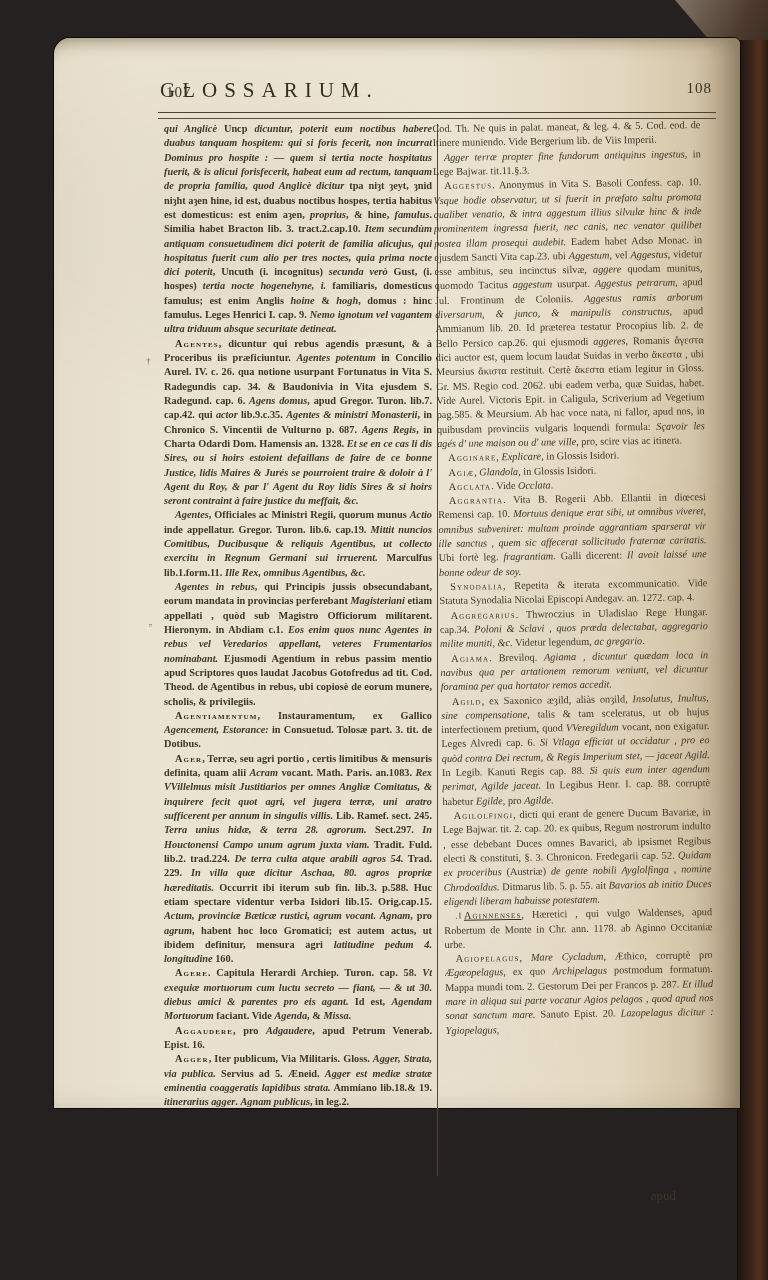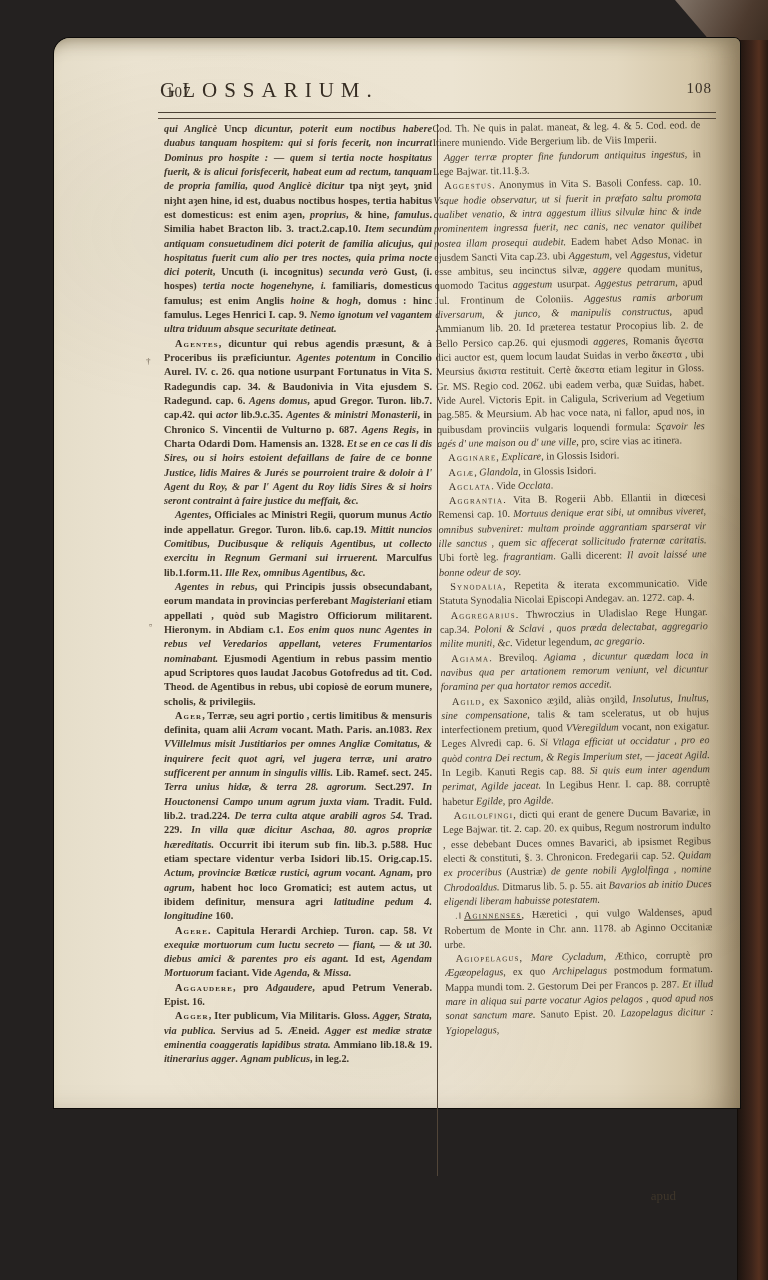--- a/index.html
+++ b/index.html
@@ -84,20 +84,21 @@
 
     <span class="margin-mark mm1">†</span>
     <span class="margin-mark mm2">▫</span>
 
     <div class="columns">
       <div class="col col-left">
           <p class="entry noindent"><em>qui Anglicè</em><span> Uncp </span><em>dicuntur, poterit eum noctibus habere duabus tanquam hospitem: qui si foris fecerit, non incurrat Dominus pro hospite : — quem si tertia nocte hospitatus fuerit, &amp; is alicui forisfecerit, habeat eum ad rectum, tanquam de propria familia, quod Anglicè dicitur</em><span> tpa niȝt ȝeyt, ȝnid niȝht aȝen hine, id est, duabus noctibus hospes, tertia habitus est domesticus: est enim aȝen, </span><em>proprius</em><span>, &amp; hine, </span><em>famulus</em><span>.  Similia habet Bracton lib. 3. tract.2.cap.10.  </span><em>Item secundùm antiquam consuetudinem dici poterit de familia alicujus, qui hospitatus fuerit cum alio per tres noctes, quia prima nocte dici poterit</em><span>, Uncuth (i. incognitus) </span><em>secunda verò</em><span> Gust, (i. hospes) </span><em>tertia nocte hogenehyne, i.</em><span> familiaris, domesticus famulus; est enim Anglis </span><em>hoine</em><span> &amp; </span><em>hogh</em><span>, domus : hinc famulus.  Leges Henrici I. cap. 9.  </span><em>Nemo ignotum vel vagantem ultra triduum absque securitate detineat.</em></p>
           <p class="entry"><span class="head">Agentes</span><span>, dicuntur qui rebus agendis præsunt, &amp; à Proceribus iis præficiuntur.  </span><em>Agentes potentum</em><span> in Concilio Aurel. IV. c. 26.  qua notione usurpant Fortunatus in Vita S. Radegundis cap. 34.  &amp; Baudonivia in Vita ejusdem S. Radegund. cap. 6. </span><em>Agens domus</em><span>, apud Gregor. Turon. lib.7. cap.42. qui </span><em>actor</em><span> lib.9.c.35.  </span><em>Agentes &amp; ministri Monasterii</em><span>, in Chronico S. Vincentii de Vulturno p. 687.  </span><em>Agens Regis</em><span>, in Charta Odardi Dom. Hamensis an. 1328.  </span><em>Et se en ce cas li dis Sires, ou si hoirs estoient defaillans de faire de ce bonne Justice, lidis Maires &amp; Jurés se pourroient traire &amp; doloir à l' Agent du Roy, &amp; par l' Agent du Roy lidis Sires &amp; si hoirs seront contraint à faire justice du meffait, &amp;c.</em></p>
           <p class="entry"><em>Agentes</em><span>, Officiales ac Ministri Regii, quorum munus </span><em>Actio</em><span> inde appellatur. Gregor. Turon. lib.6. cap.19. </span><em>Mittit nuncios Comitibus, Ducibusque &amp; reliquis Agentibus, ut collecto exercitu in Regnum Germani sui irruerent.</em><span>  Marculfus lib.1.form.11.  </span><em>Ille Rex, omnibus Agentibus, &amp;c.</em></p>
           <p class="entry"><em>Agentes in rebus</em><span>, qui Principis jussis obsecundabant, eorum mandata in provincias perferebant </span><em>Magisteriani</em><span> etiam appellati , quòd sub Magistro Officiorum militarent. Hieronym. in Abdiam c.1. </span><em>Eos enim quos nunc Agentes in rebus vel Veredarios appellant, veteres Frumentarios nominabant.</em><span>  Ejusmodi Agentium in rebus passim mentio apud Scriptores quos laudat Jacobus Gotofredus ad tit. Cod. Theod. de Agentibus in rebus, ubi copiosè de eorum munere, scholis, &amp; privilegiis.</span></p>
+          <p class="entry"><span class="head">Agentiamentum</span><span>, Instauramentum, ex Gallico </span><em>Agencement, Estorance:</em><span> in Consuetud. Tolosæ part. 3. tit. de Dotibus.</span></p>
           <p class="entry"><span class="head">Ager</span><span>, Terræ, seu agri portio , certis limitibus &amp; mensuris definita, quam alii </span><em>Acram</em><span> vocant.  Math. Paris. an.1083.  </span><em>Rex VVillelmus misit Justitiarios per omnes Angliæ Comitatus, &amp; inquirere fecit quot agri, vel jugera terræ, uni aratro sufficerent per annum in singulis villis.</em><span> Lib. Ramef. sect. 245. </span><em>Terra unius hidæ, &amp; terra 28. agrorum.</em><span>  Sect.297. </span><em>In Houctonensi Campo unum agrum juxta viam.</em><span>  Tradit. Fuld. lib.2. trad.224. </span><em>De terra culta atque arabili agros 54.</em><span>  Trad. 229.  </span><em>In villa quæ dicitur Aschaa, 80. agros propriæ hæreditatis.</em><span>  Occurrit ibi iterum sub fin. lib.3. p.588.  Huc etiam spectare videntur verba Isidori lib.15. Orig.cap.15.  </span><em>Actum, provinciæ Bæticæ rustici, agrum vocant.  Agnam</em><span>, pro </span><em>agrum</em><span>, habent hoc loco Gromatici; est autem actus, ut ibidem definitur, mensura agri </span><em>latitudine pedum 4. longitudine</em><span> 160.</span></p>
           <p class="entry"><span class="head">Agere</span><span>.  Capitula Herardi Archiep. Turon. cap. 58. </span><em>Vt exequiæ mortuorum cum luctu secreto — fiant, — &amp; ut 30. diebus amici &amp; parentes pro eis agant.</em><span> Id est, </span><em>Agendam Mortuorum</em><span> faciant.  Vide </span><em>Agenda</em><span>, &amp; </span><em>Missa</em><span>.</span></p>
           <p class="entry"><span class="head">Aggaudere</span><span>, pro </span><em>Adgaudere</em><span>, apud Petrum Venerab. Epist. 16.</span></p>
           <p class="entry"><span class="head">Agger</span><span>, Iter publicum, Via Militaris. Gloss. </span><em>Agger, Strata, via publica.</em><span>  Servius ad 5. Æneid.  </span><em>Agger est mediæ stratæ eminentia coaggeratis lapidibus strata.</em><span>  Ammiano lib.18.&amp; 19. </span><em>itinerarius agger</em><span>.  </span><em>Agnam publicus</em><span>, in leg.2.</span></p>
         </div>
       <div class="divider"></div>
       <div class="col col-right">
           <p class="entry noindent"><span>Cod. Th.  Ne quis in palat. maneat, &amp; leg. 4. &amp; 5. Cod. eod. de Itinere muniendo.  Vide Bergerium lib. de Viis Imperii.</span></p>
           <p class="entry"><em>Agger terræ propter fine fundorum antiquitus ingestus,</em><span> in Lege Bajwar. tit.11.§.3.</span></p>
           <p class="entry"><span class="head">Aggestus</span><span>.  Anonymus in Vita S. Basoli Confess. cap. 10.  </span><em>Vsque hodie observatur, ut si fuerit in præfato saltu promota qualibet venatio, &amp; intra aggestum illius silvulæ hinc &amp; inde prominentem ingressa fuerit, nec canis, nec venator quilibet postea illam prosequi audebit.</em><span>  Eadem habet Adso Monac. in ejusdem Sancti Vita cap.23. ubi </span><em>Aggestum</em><span>, vel </span><em>Aggestus</em><span>, videtur esse ambitus, seu incinctus silvæ, </span><em>aggere</em><span> quodam munitus, quomodo Tacitus </span><em>aggestum</em><span> usurpat.  </span><em>Aggestus petrarum</em><span>, apud Jul. Frontinum de Coloniis.  </span><em>Aggestus ramis arborum diversarum, &amp; junco, &amp; manipulis constructus</em><span>, apud Ammianum lib. 20. Id præterea testatur Procopius lib. 2.  de Bello Persico cap.26. qui ejusmodi </span><em>aggeres</em><span>, Romanis ἄγεστα dici auctor est,  quem locum laudat Suidas in verbo ἄκεστα ,  ubi Meursius ἄκιστα restituit.  Certè ἄκεστα etiam legitur in Gloss. Gr. MS. Regio cod. 2062. ubi eadem verba, quæ Suidas, habet.  Vide Aurel. Victoris Epit. in Caligula, Scriverium ad Vegetium pag.585. &amp; Meursium.  Ab hac voce nata, ni fallor, apud nos, in quibusdam provinciis vulgaris loquendi formula: </span><em>Sçavoir les agés d' une maison ou d' une ville</em><span>, pro, scire vias ac itinera.</span></p>

